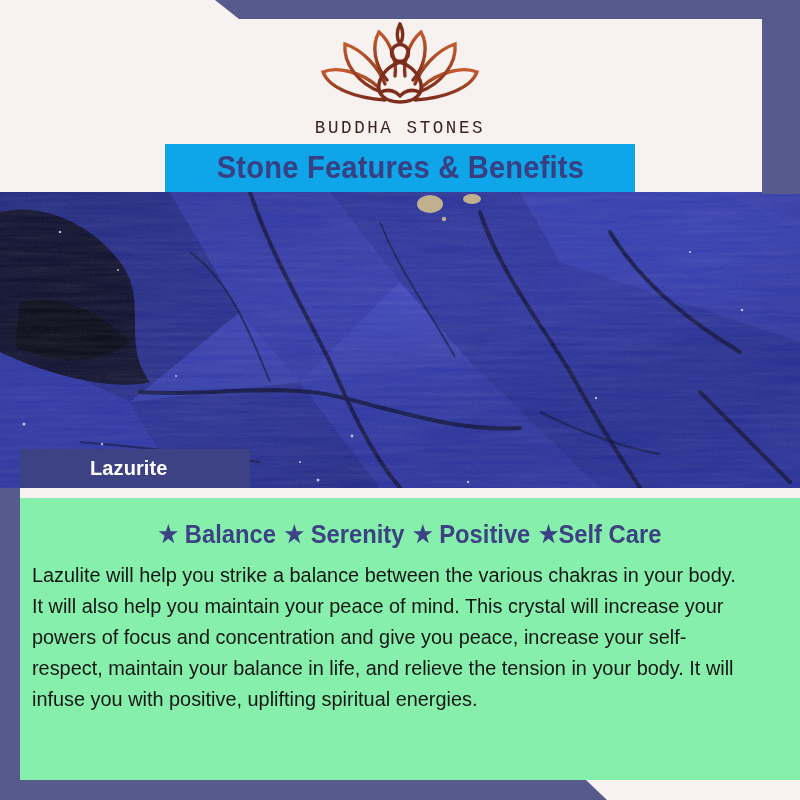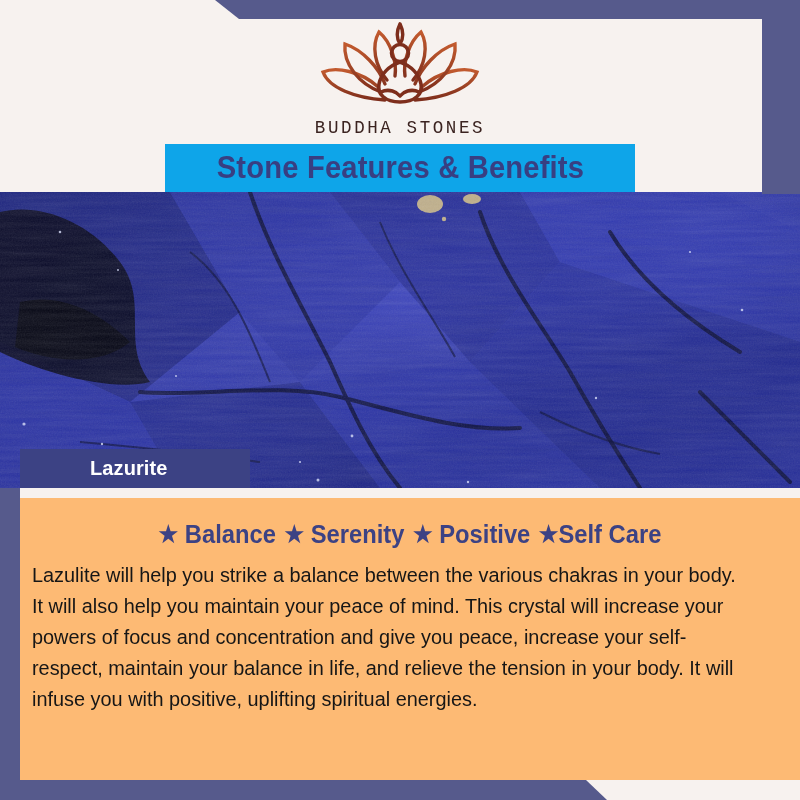--- a/index.html
+++ b/index.html
@@ -150,21 +150,21 @@
     letter-spacing: 0.1px;
   }
 
   
   .content {
     position: absolute;
     left: 20px;
     top: 488px;
     width: 780px;
     height: 292px;
-    background: #fdba74;
+    background: #86efac;
     z-index: 4;
   }
   .content-topline {
     height: 10px;
     background: #F7F2EF;
   }
 
   .keywords {
     margin-top: 22px;
     text-align: center;

